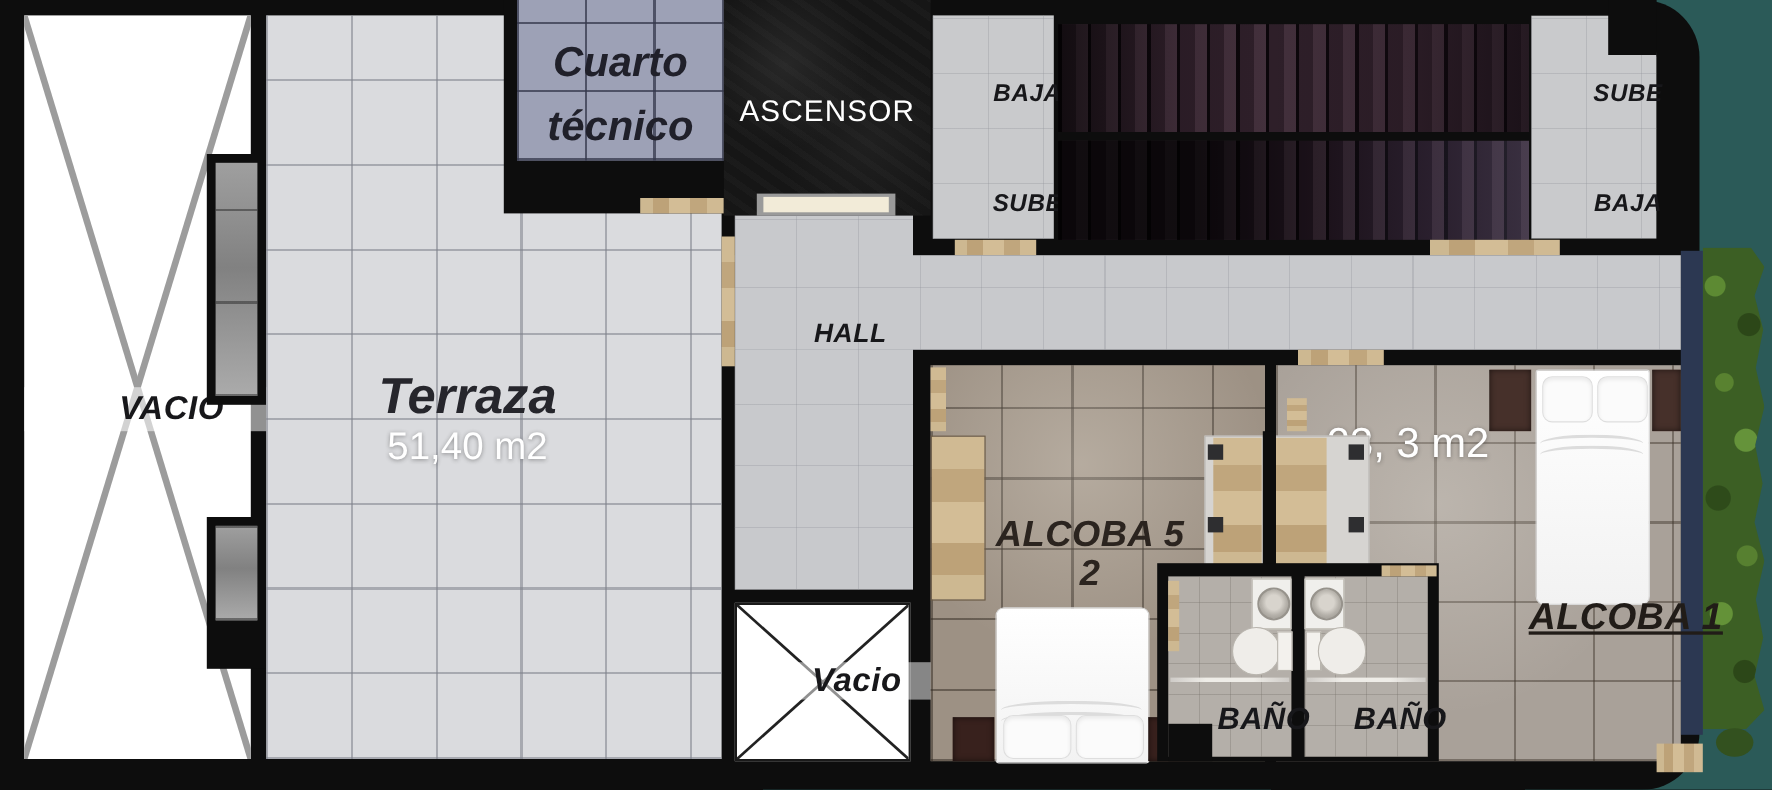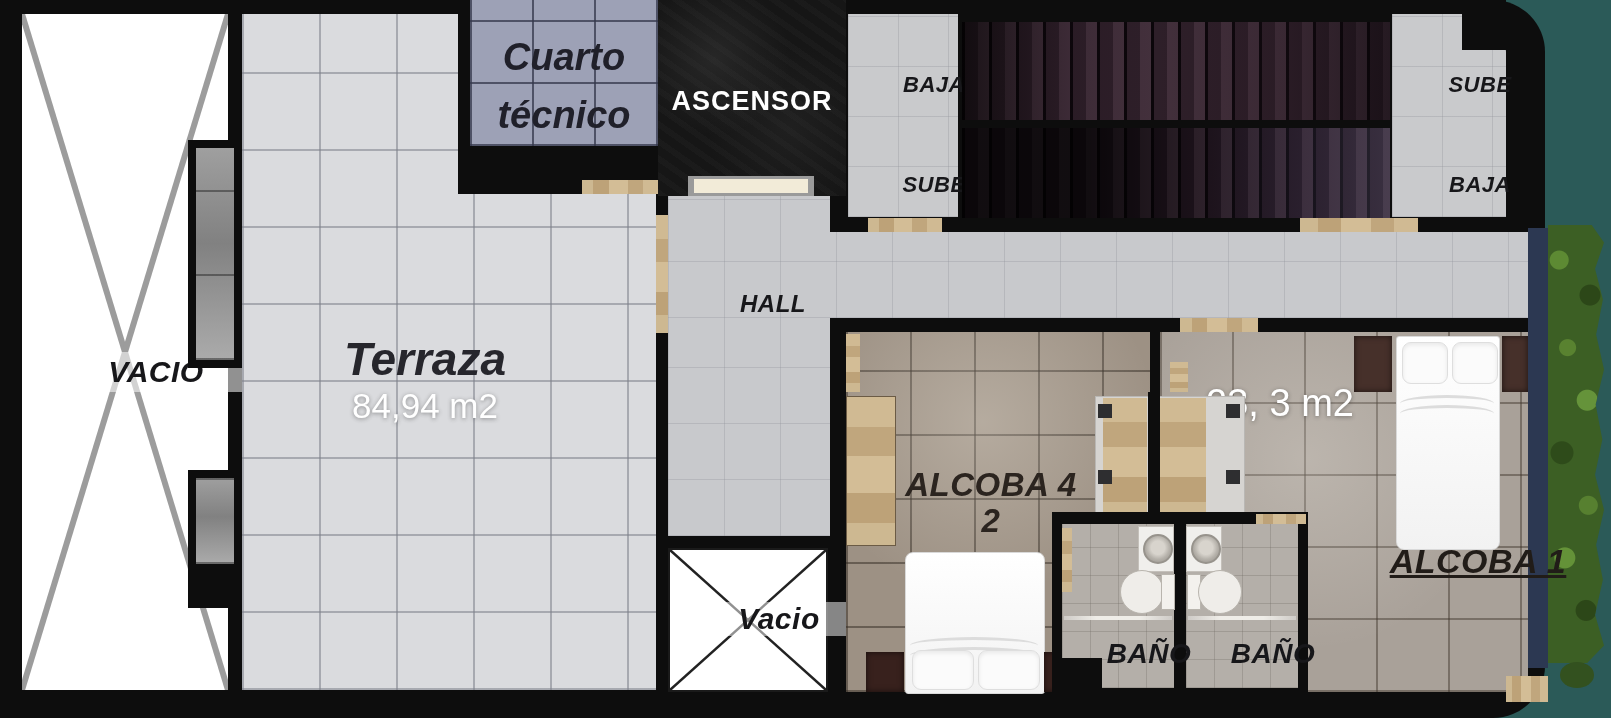--- a/index.html
+++ b/index.html
@@ -95,33 +95,33 @@
 
   <div class="abs" style="left:188px;top:140px;width:54px;height:228px;background:#0d0d0d;">
     <div class="abs panel" style="left:8px;top:8px;width:38px;height:212px;"></div>
   </div>
   <div class="abs" style="left:188px;top:470px;width:54px;height:138px;background:#0d0d0d;">
     <div class="abs panel" style="left:8px;top:8px;width:38px;height:86px;"></div>
   </div>
 
   <div class="abs tiles-terraza" style="left:242px;top:14px;width:414px;height:676px;"></div>
   <div class="abs soft-italic" style="left:280px;top:332px;width:290px;font-size:46px;">Terraza</div>
-  <div class="abs lbl-w" style="left:280px;top:386px;width:290px;font-size:35px;">84,94 m2</div>
+  <div class="abs lbl-w" style="left:280px;top:386px;width:290px;font-size:35px;">51,40 m2</div>
 
   <div class="abs" style="left:458px;top:0;width:200px;height:194px;background:#0d0d0d;"></div>
   <div class="abs tiles-tech" style="left:470px;top:0;width:188px;height:146px;">
     <div class="abs soft-italic" style="left:0;top:28px;width:100%;font-size:38px;line-height:58px;color:#20202a;">
       <div>Cuarto</div>
       <div>técnico</div>
     </div>
   </div>
   <div class="abs wood" style="left:582px;top:180px;width:76px;height:14px;"></div>
 
   <div id="ascensor" class="abs" style="left:658px;top:0;width:188px;height:196px;">
-    <div class="abs" style="left:0;top:86px;width:100%;font-size:27px;font-weight:700;color:#fff;text-align:center;letter-spacing:1px;">ASCENSOR</div>
+    <div class="abs" style="left:0;top:86px;width:100%;font-size:27px;font-weight:400;color:#fff;text-align:center;letter-spacing:1px;">ASCENSOR</div>
     <div class="abs" style="left:30px;top:176px;width:126px;height:20px;background:#9a9a9a;">
       <div class="abs" style="left:6px;top:3px;width:114px;height:14px;background:#f2ebd8;"></div>
     </div>
   </div>
 
   <div class="abs tiles-landing" style="left:848px;top:14px;width:110px;height:203px;">
     <div class="abs lbl" style="left:0;top:58px;width:100%;font-size:22px;">BAJA</div>
     <div class="abs lbl" style="left:0;top:158px;width:100%;font-size:22px;">SUBE</div>
   </div>
   <div class="abs flightA" style="left:962px;top:22px;width:428px;height:98px;"></div>
@@ -152,21 +152,21 @@
   <div class="abs woodv" style="left:846px;top:334px;width:14px;height:58px;"></div>
   <div class="abs woodv" style="left:846px;top:396px;width:50px;height:150px;border:1px solid #6b5b45;box-sizing:border-box;"></div>
   <div class="abs mattress" style="left:905px;top:552px;width:138px;height:140px;border-radius:8px 8px 3px 3px;">
     <div class="fold abs" style="left:4px;top:84px;width:128px;"></div>
     <div class="fold abs" style="left:4px;top:94px;width:128px;"></div>
   </div>
   <div class="abs pillow" style="left:912px;top:650px;width:60px;height:38px;"></div>
   <div class="abs pillow" style="left:978px;top:650px;width:60px;height:38px;"></div>
   <div class="abs nightstand" style="left:866px;top:652px;width:38px;height:40px;"></div>
   <div class="abs nightstand" style="left:1044px;top:652px;width:38px;height:40px;"></div>
-  <div class="abs lbl" style="left:860px;top:466px;width:200px;font-size:33px;color:#2b241f;">ALCOBA 4</div>
+  <div class="abs lbl" style="left:860px;top:466px;width:200px;font-size:33px;color:#2b241f;">ALCOBA 5</div>
   <div class="abs lbl" style="left:860px;top:502px;width:200px;font-size:33px;color:#2b241f;">2</div>
 
   <div class="abs tiles-alcoba1" style="left:1160px;top:332px;width:368px;height:360px;"></div>
   <div class="abs nightstand1" style="left:1354px;top:336px;width:38px;height:56px;"></div>
   <div class="abs nightstand1" style="left:1502px;top:336px;width:26px;height:56px;"></div>
   <div class="abs mattress" style="left:1396px;top:336px;width:102px;height:212px;border-radius:3px 3px 8px 8px;">
     <div class="fold abs" style="left:3px;top:58px;width:94px;"></div>
     <div class="fold abs" style="left:3px;top:68px;width:94px;"></div>
   </div>
   <div class="abs pillow" style="left:1402px;top:342px;width:44px;height:40px;"></div>

